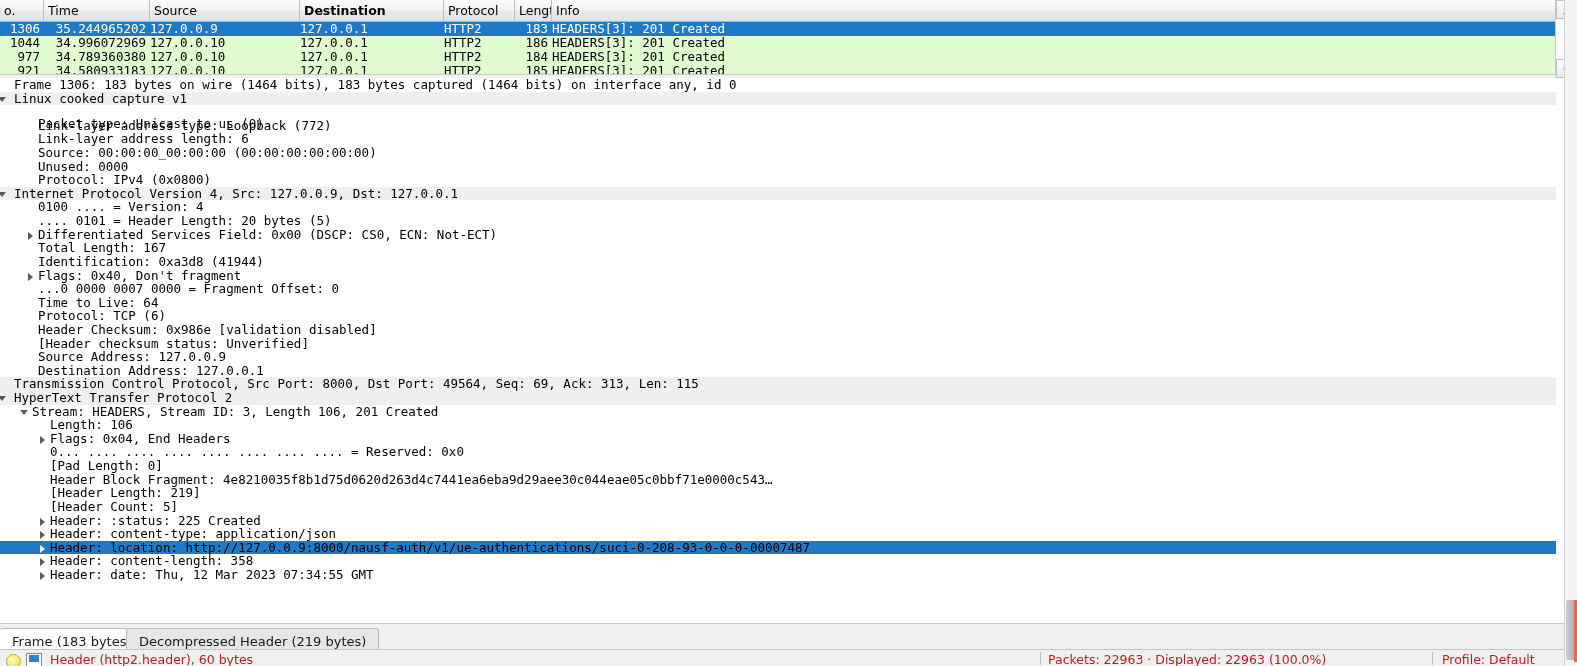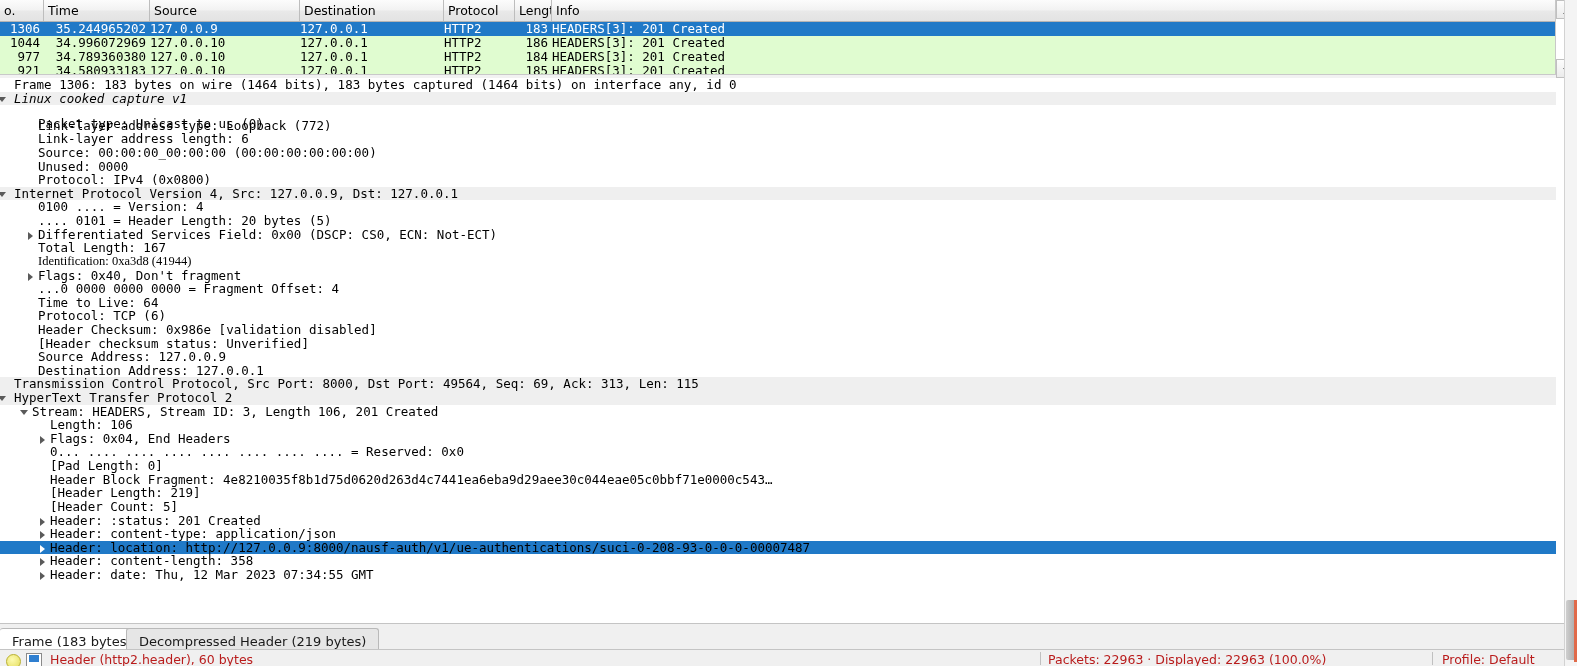--- a/index.html
+++ b/index.html
@@ -27,21 +27,21 @@
   .col-header .ch{
     box-sizing:border-box;
     border-right:1px solid #bdbdbd;
     padding:2px 0 0 4px;
     overflow:hidden;white-space:nowrap;
     line-height:17px;
   }
   .ch-no{width:44px;}
   .ch-time{width:106px;}
   .ch-source{width:150px;}
-  .ch-dest{width:144px;}
+  .ch-dest{width:144px;font-weight:bold;}
   .ch-proto{width:71px;}
   .ch-len{width:37px;}
   .ch-info{width:1004px;border-right:none;}
 
   .prow{display:flex;height:14px;line-height:14px;font-size:12.5px;white-space:nowrap;}
   .prow.green{background:#e0fcd0;color:#000;}
   .prow.sel{background:#2079c7;color:#ffffff;}
   .prow .c{box-sizing:border-box;padding:0 4px 0 0;overflow:hidden;}
   .c-no{width:44px;text-align:right;padding-right:4px;}
   .c-time{width:106px;text-align:right;padding-right:6px;}
@@ -223,21 +223,21 @@
 
   <div class="detail">
     <div id="detail-rows">
         <div class="drow" style="height: 13.62px; line-height: 13.62px;">
           <span class="txt" style="left: 14px;">Frame 1306: 183 bytes on wire (1464 bits), 183 bytes captured (1464 bits) on interface any, id 0</span>
         </div>
         <div class="drow proto" style="height: 13.62px; line-height: 13.62px;">
           <span class="tw" style="left: -4px;">
             <span class="tri-d"></span>
           </span>
-          <span class="txt" style="left: 14px; font-style: italic;">Linux cooked capture v1</span>
+          <span class="txt" style="left: 14px;">Linux cooked capture v1</span>
         </div>
         <div class="drow" style="height: 13.62px; line-height: 13.62px;">
           <span class="txt" style="left: 38px; margin-top: 12px;">Packet type: Unicast to us (0)</span>
         </div>
         <div class="drow" style="height: 13.62px; line-height: 13.62px;">
           <span class="txt" style="left: 38px;">Link-layer address type: Loopback (772)</span>
         </div>
         <div class="drow" style="height: 13.62px; line-height: 13.62px;">
           <span class="txt" style="left: 38px;">Link-layer address length: 6</span>
         </div>
@@ -265,30 +265,30 @@
         <div class="drow" style="height: 13.62px; line-height: 13.62px;">
           <span class="tw" style="left: 24px;">
             <span class="tri-r"></span>
           </span>
           <span class="txt" style="left: 38px;">Differentiated Services Field: 0x00 (DSCP: CS0, ECN: Not-ECT)</span>
         </div>
         <div class="drow" style="height: 13.62px; line-height: 13.62px;">
           <span class="txt" style="left: 38px;">Total Length: 167</span>
         </div>
         <div class="drow" style="height: 13.62px; line-height: 13.62px;">
-          <span class="txt" style="left: 38px; font-family: Liberation Serif, serif;">Identification: 0xa3d8 (41944)</span>
+          <span class="txt" style="left: 38px;">Identification: 0xa3d8 (41944)</span>
         </div>
         <div class="drow" style="height: 13.62px; line-height: 13.62px;">
           <span class="tw" style="left: 24px;">
             <span class="tri-r"></span>
           </span>
           <span class="txt" style="left: 38px;">Flags: 0x40, Don't fragment</span>
         </div>
         <div class="drow" style="height: 13.62px; line-height: 13.62px;">
-          <span class="txt" style="left: 38px;">...0 0000 0000 0000 = Fragment Offset: 4</span>
+          <span class="txt" style="left: 38px;">...0 0000 0007 0000 = Fragment Offset: 0</span>
         </div>
         <div class="drow" style="height: 13.62px; line-height: 13.62px;">
           <span class="txt" style="left: 38px;">Time to Live: 64</span>
         </div>
         <div class="drow" style="height: 13.62px; line-height: 13.62px;">
           <span class="txt" style="left: 38px;">Protocol: TCP (6)</span>
         </div>
         <div class="drow" style="height: 13.62px; line-height: 13.62px;">
           <span class="txt" style="left: 38px;">Header Checksum: 0x986e [validation disabled]</span>
         </div>
@@ -337,21 +337,21 @@
         <div class="drow" style="height: 13.62px; line-height: 13.62px;">
           <span class="txt" style="left: 50px;">[Header Length: 219]</span>
         </div>
         <div class="drow" style="height: 13.62px; line-height: 13.62px;">
           <span class="txt" style="left: 50px;">[Header Count: 5]</span>
         </div>
         <div class="drow" style="height: 13.62px; line-height: 13.62px;">
           <span class="tw" style="left: 36px;">
             <span class="tri-r"></span>
           </span>
-          <span class="txt" style="left: 50px;">Header: :status: 201 Created</span>
+          <span class="txt" style="left: 50px;">Header: :status: 225 Created</span>
         </div>
         <div class="drow" style="height: 13.62px; line-height: 13.62px;">
           <span class="tw" style="left: 36px;">
             <span class="tri-r"></span>
           </span>
           <span class="txt" style="left: 50px;">Header: content-type: application/json</span>
         </div>
         <div class="drow sel" style="height: 13.62px; line-height: 13.62px;">
           <span class="tw" style="left: 36px;">
             <span class="tri-r"></span>

